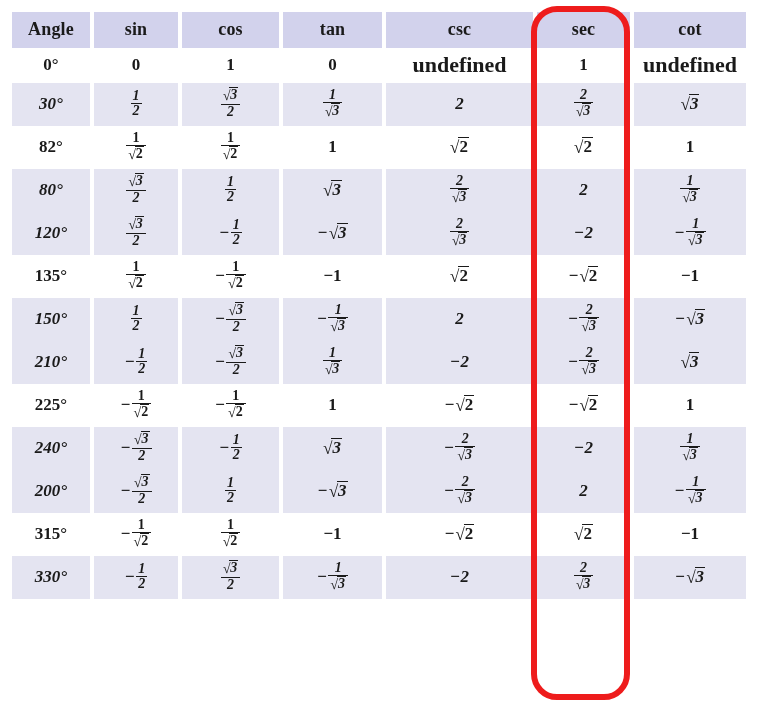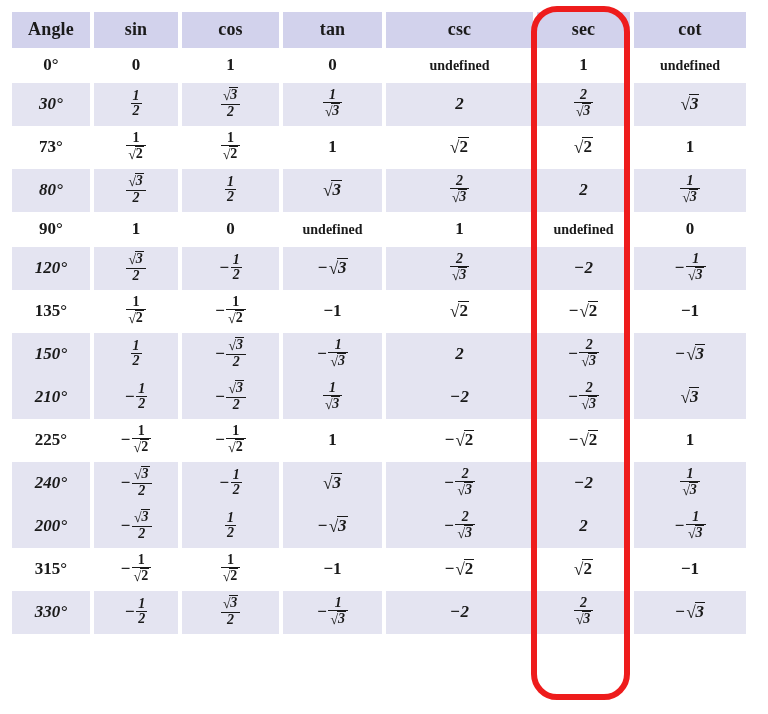--- a/index.html
+++ b/index.html
@@ -117,21 +117,21 @@
   .radical > .rbody {
     display: inline-block;
     border-top: 1.3px solid #1a1a1a;
     padding: 0 1px;
     margin-left: -1px;
     position: relative;
     top: -1px;
   }
   .frac .radical > .rsym { font-size: 14px; }
   .plain-val { font-size: 17px; }
-  .word-val  { font-size: 14px; }
+  .word-val  { font-size: 22px; }
 
   
   #sec-highlight {
     position: absolute;
     left: 531px;
     top: 6px;
     width: 99px;
     height: 694px;
     border: 6px solid #ee1c1c;
     border-radius: 26px;
@@ -180,45 +180,36 @@
           <tr class="shade tall">
             <td>30°</td>
             <td><span class="frac"><span class="num">1</span><span class="den">2</span></span></td>
             <td><span class="frac"><span class="num"><span class="radical"><span class="rsym">√</span><span class="rbody">3</span></span></span><span class="den">2</span></span></td>
             <td><span class="frac"><span class="num">1</span><span class="den"><span class="radical"><span class="rsym">√</span><span class="rbody">3</span></span></span></span></td>
             <td><span class="plain-val">2</span></td>
             <td><span class="frac"><span class="num">2</span><span class="den"><span class="radical"><span class="rsym">√</span><span class="rbody">3</span></span></span></span></td>
             <td><span class="radical"><span class="rsym">√</span><span class="rbody">3</span></span></td>
           </tr>
           <tr class="plain tall">
-            <td>73°</td>
+            <td>82°</td>
             <td><span class="frac"><span class="num">1</span><span class="den"><span class="radical"><span class="rsym">√</span><span class="rbody">2</span></span></span></span></td>
             <td><span class="frac"><span class="num">1</span><span class="den"><span class="radical"><span class="rsym">√</span><span class="rbody">2</span></span></span></span></td>
             <td><span class="plain-val">1</span></td>
             <td><span class="radical"><span class="rsym">√</span><span class="rbody">2</span></span></td>
             <td><span class="radical"><span class="rsym">√</span><span class="rbody">2</span></span></td>
             <td><span class="plain-val">1</span></td>
           </tr>
           <tr class="shade tall">
             <td>80°</td>
             <td><span class="frac"><span class="num"><span class="radical"><span class="rsym">√</span><span class="rbody">3</span></span></span><span class="den">2</span></span></td>
             <td><span class="frac"><span class="num">1</span><span class="den">2</span></span></td>
             <td><span class="radical"><span class="rsym">√</span><span class="rbody">3</span></span></td>
             <td><span class="frac"><span class="num">2</span><span class="den"><span class="radical"><span class="rsym">√</span><span class="rbody">3</span></span></span></span></td>
             <td><span class="plain-val">2</span></td>
             <td><span class="frac"><span class="num">1</span><span class="den"><span class="radical"><span class="rsym">√</span><span class="rbody">3</span></span></span></span></td>
-          </tr>
-          <tr class="plain">
-            <td>90°</td>
-            <td><span class="plain-val">1</span></td>
-            <td><span class="plain-val">0</span></td>
-            <td><span class="word-val">undefined</span></td>
-            <td><span class="plain-val">1</span></td>
-            <td><span class="word-val">undefined</span></td>
-            <td><span class="plain-val">0</span></td>
           </tr>
           <tr class="shade tall">
             <td>120°</td>
             <td><span class="frac"><span class="num"><span class="radical"><span class="rsym">√</span><span class="rbody">3</span></span></span><span class="den">2</span></span></td>
             <td><span class="neg">−</span><span class="frac"><span class="num">1</span><span class="den">2</span></span></td>
             <td><span class="neg">−</span><span class="radical"><span class="rsym">√</span><span class="rbody">3</span></span></td>
             <td><span class="frac"><span class="num">2</span><span class="den"><span class="radical"><span class="rsym">√</span><span class="rbody">3</span></span></span></span></td>
             <td><span class="plain-val">−2</span></td>
             <td><span class="neg">−</span><span class="frac"><span class="num">1</span><span class="den"><span class="radical"><span class="rsym">√</span><span class="rbody">3</span></span></span></span></td>
           </tr>

